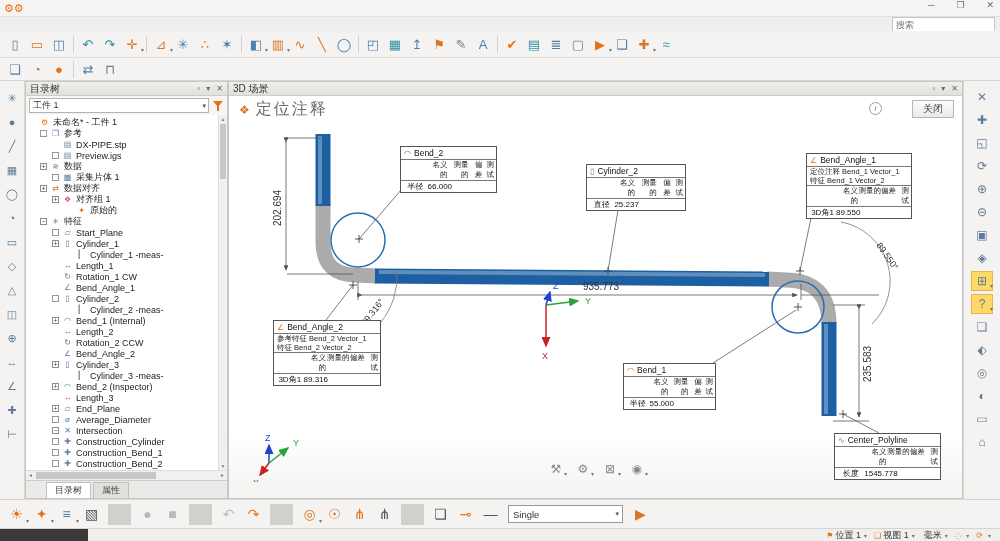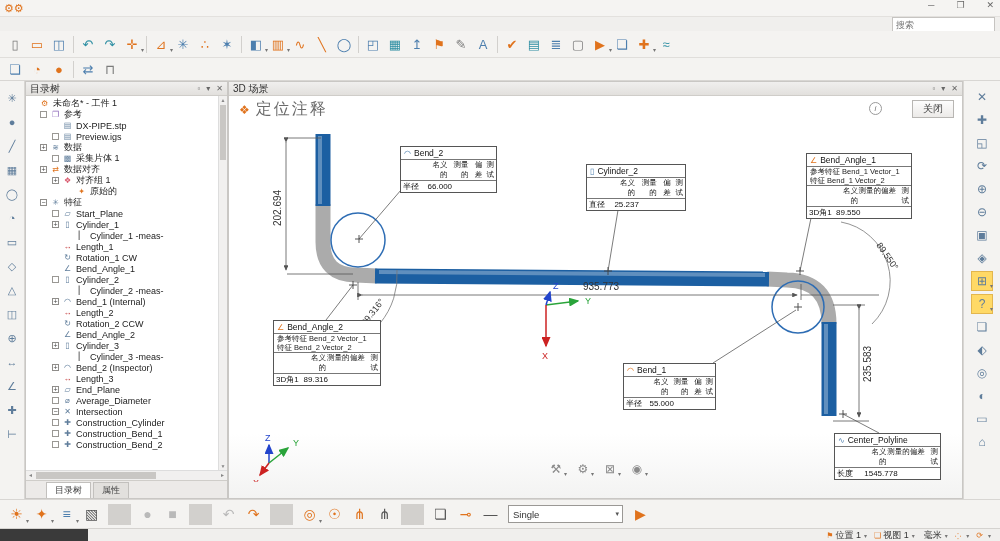--- a/index.html
+++ b/index.html
@@ -95,21 +95,21 @@
   .anno:nth-of-type(6){left:605px;top:337px;width:107px;}
   .a-title{display:flex;align-items:center;gap:3px;padding:1px 3px;border-bottom:1px solid #777;font-size:8.5px;}
   .a-ic{font-size:8px;}
   .a-ref{padding:0 3px;font-size:7.5px;color:#222;line-height:9px;}
   .a-ref:empty{display:none;}
   .anno:has(.a-ref:not(:empty)) .a-head{border-top:1px solid #777;}
   .a-head,.a-row{display:grid;grid-template-columns:27% 22% 23% 15% 13%;padding:0 2px;}
   .a-head{border-bottom:1px solid #777;}
   .a-head span{font-size:7.5px;text-align:right;color:#222;line-height:10px;}
   .a-row span{line-height:11px;}
-  .a-lb{text-align:left;}
+  .a-lb{text-align:center;}
   .a-val{text-align:right;}
   
   .viewbar{position:absolute;left:317px;top:364px;display:flex;gap:7px;}
   .viewbar .tbtn{width:20px;height:18px;font-size:12px;color:#8a8a8a;}
   
   .btoolbar{position:absolute;left:0;top:499px;width:1000px;height:29px;background:#f4f3f1;
             border-top:1px solid #d8d6d3;display:flex;align-items:center;padding-left:5px;box-sizing:border-box;gap:2px;}
   .btoolbar .tbtn{width:23px;height:21px;font-size:14px;}
   .mode-combo{width:105px;height:16px;border:1px solid #9a9895;background:#fff;display:flex;align-items:center;
               padding:0 4px;font-size:9.5px;position:relative;margin:0 4px;}
@@ -208,20 +208,26 @@
     </div>
 
   <div class="tree-panel">
     <div class="phead">
       <span>目录树</span>
       <span class="sp"></span>
       <span class="hicon">▫</span>
       <span class="hicon">▾</span>
       <span class="hicon">✕</span>
     </div>
+    <div class="combo-row">
+      <div class="combo">
+        <span>工件 1</span>
+      </div>
+      <span class="funnel"></span>
+    </div>
     <div class="tree-list">
       <div>
 
           <div class="trow l0">
             <span class="mk m-none"></span>
             <span class="ti" style="color: rgb(224, 115, 29);">⚙</span>
             <span class="tl">未命名* - 工件 1</span>
           </div>
 
           <div class="trow l1">
@@ -578,21 +584,21 @@
               <span></span>
               <span></span>
             </div>
           </div>
 
           <div class="anno">
             <div class="a-title">
               <span class="a-ic" style="color: rgb(224, 115, 29);">∠</span>
               <span class="a-tt">Bend_Angle_1</span>
             </div>
-            <div class="a-ref">参考特征  Bend_1 Vector_1</div>
+            <div class="a-ref">定位注释  Bend_1 Vector_1</div>
             <div class="a-ref">特征  Bend_1 Vector_2</div>
             <div class="a-head">
               <span></span>
               <span>名义的</span>
               <span>测量的</span>
               <span>偏差</span>
               <span>测试</span>
             </div>
             <div class="a-row">
               <span class="a-lb">3D角1</span>

